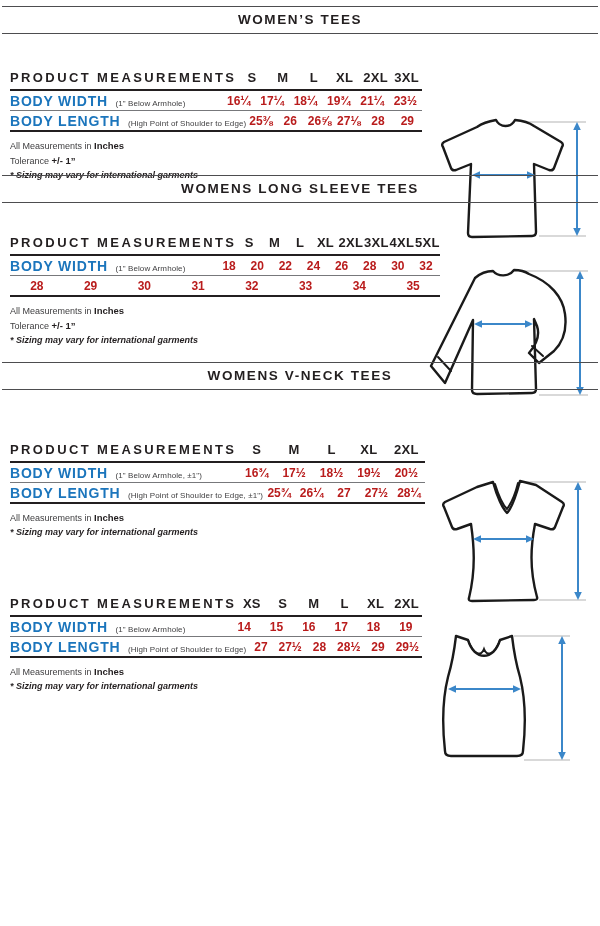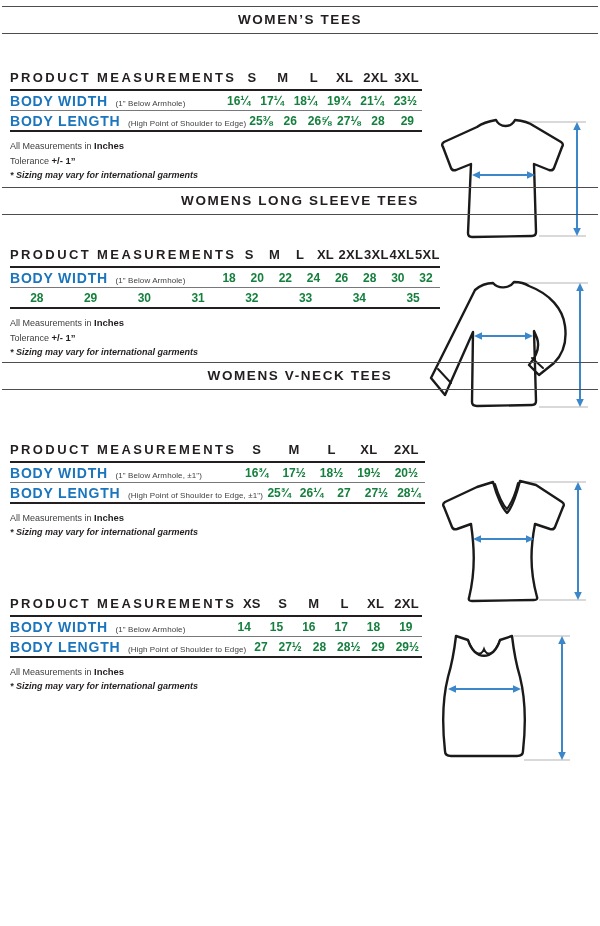--- a/index.html
+++ b/index.html
@@ -2,21 +2,21 @@
 <html><head>
 <meta charset="utf-8">
 <style>
   html,body{margin:0;padding:0;background:#ffffff;}
   .page{
     position:relative;width:600px;height:790px;background:#ffffff;overflow:hidden;
     font-family:"Liberation Sans","DejaVu Sans",sans-serif;color:#231f20;
   }
   .sec{position:absolute;left:0;width:600px;}
   .sec1{top:0;height:187px;}
-  .sec2{top:187px;height:175px;}
+  .sec2{top:175px;height:175px;}
   .sec3{top:362px;height:183px;}
   .sec4{top:545px;height:185px;}
   .sec1 .sec-head{padding-top:6px;}
   .rule{height:0;border-top:1.2px solid #4d4d4f;margin:0 2px;}
   .sec-title{
     margin:0;text-align:center;font-size:13.5px;font-weight:bold;
     letter-spacing:1.6px;padding:5px 0 6px 0;color:#231f20;
   }
   .content{position:relative;}
   .sec1 .content{margin-top:36px;}
@@ -36,21 +36,21 @@
   .sec4 .tlabel{flex:0 0 218px;}
   .tvals{flex:1;display:flex;}
   .tvals span{flex:1;text-align:center;}
   .trow.head{padding-bottom:4px;border-bottom:2.5px solid #231f20;align-items:baseline;}
   .trow.head .tlabel{font-weight:bold;font-size:13px;letter-spacing:2.4px;}
   .trow.head .tvals span{font-weight:bold;font-size:13px;letter-spacing:.3px;}
   .trow.data{height:19px;align-items:center;border-bottom:1.2px solid #77787b;}
   .trow.data.last{border-bottom:2.5px solid #231f20;}
   .rlabel{color:#1b75bc;font-weight:bold;font-size:14px;letter-spacing:.8px;}
   .rnote{font-size:8px;color:#414042;margin-left:3px;letter-spacing:.1px;}
-  .rval{color:#15803d;font-weight:bold;font-size:12px;}
+  .rval{color:#b91c1c;font-weight:bold;font-size:12px;}
   .foot{margin-top:7px;font-size:9px;color:#414042;line-height:1.55;}
   .foot b{color:#231f20;font-size:9.5px;}
   .fline.sizing{font-style:italic;font-weight:bold;color:#231f20;}
   .illus{position:absolute;}
   .sec1 .illus{top:42px;right:10px;}
   .sec2 .illus{top:28px;right:8px;}
   .sec3 .illus{top:31px;right:10px;}
   .sec4 .illus{top:33px;right:25px;}
   svg .garment{fill:#ffffff;stroke:#1a1a1a;stroke-width:2.4;stroke-linejoin:round;stroke-linecap:round;}
   svg .detail{fill:none;stroke:#1a1a1a;stroke-width:2;stroke-linecap:round;}

